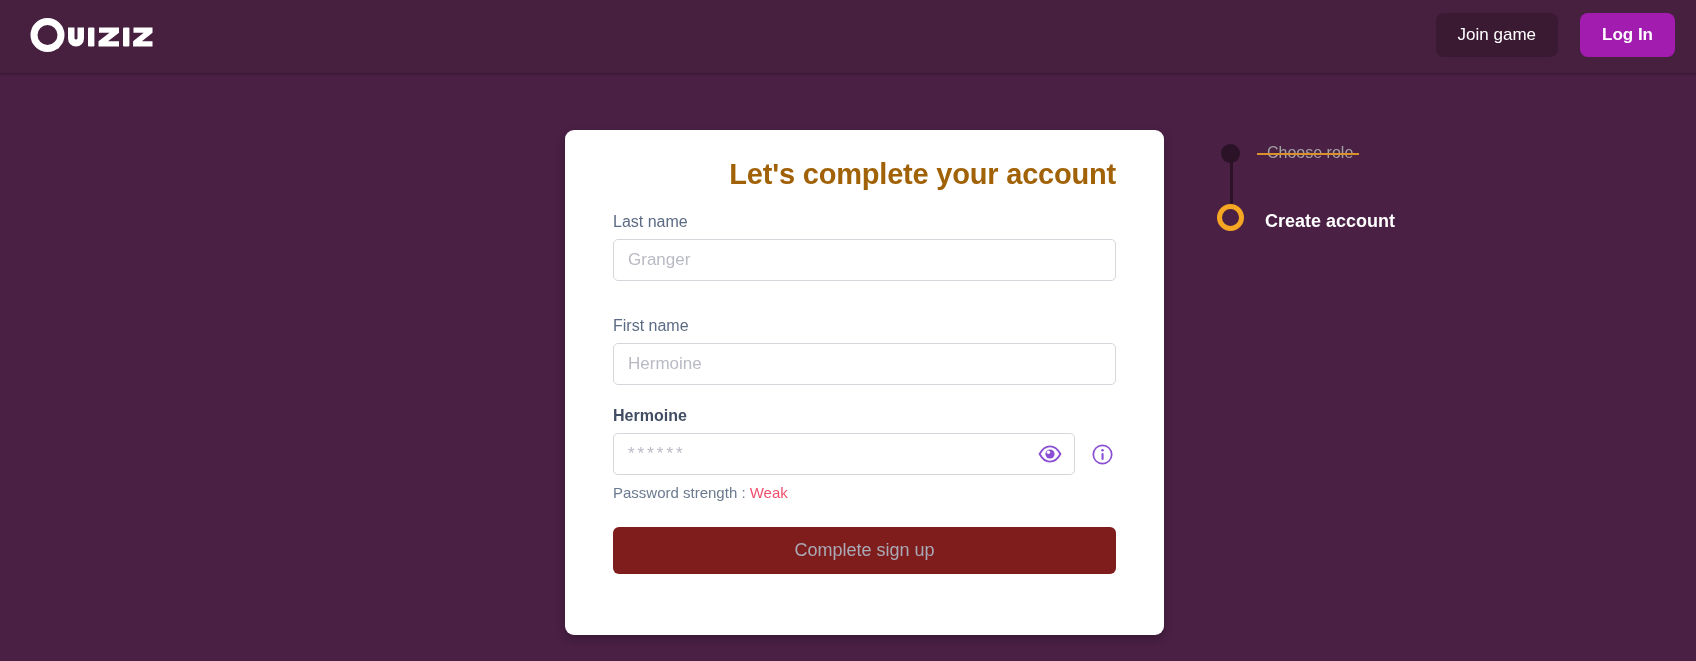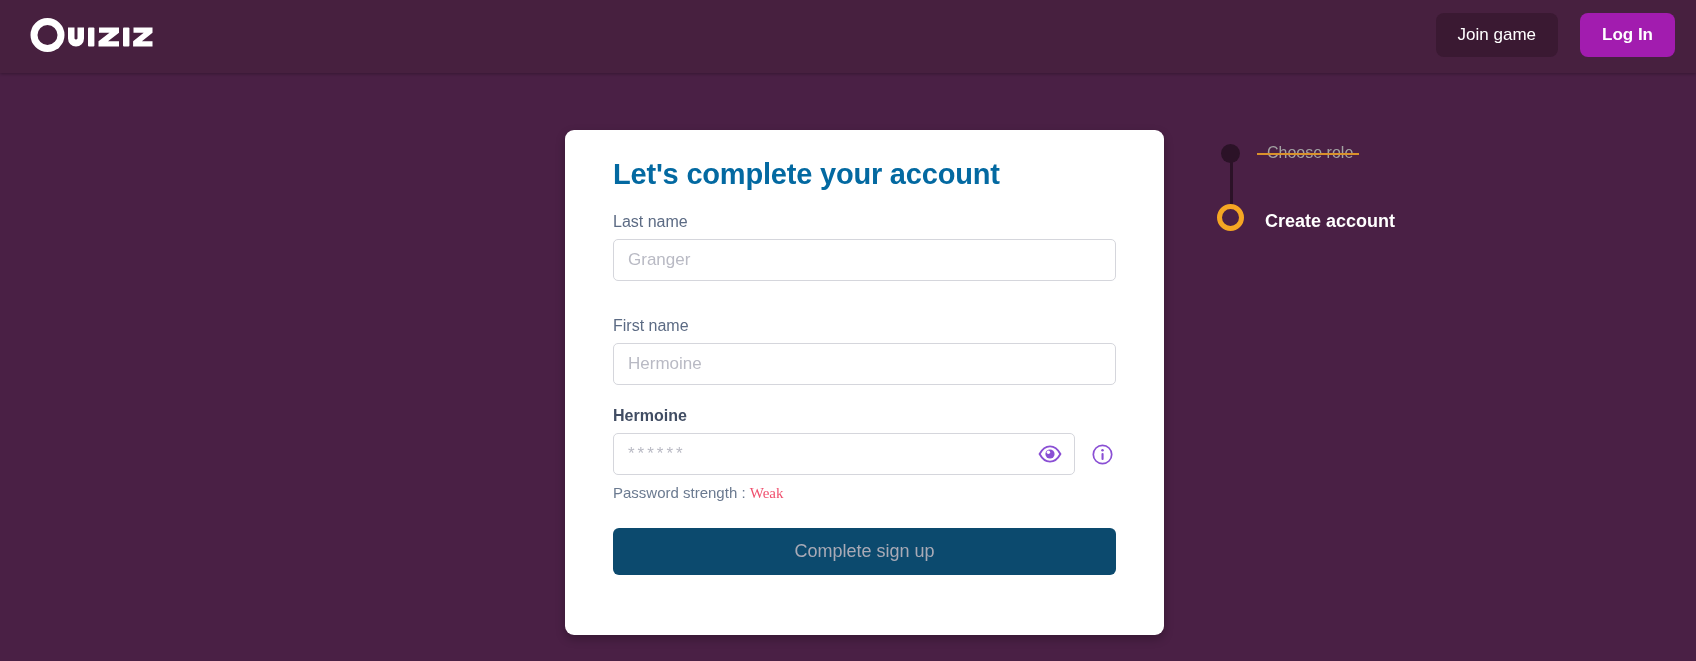--- a/index.html
+++ b/index.html
@@ -45,23 +45,23 @@
   
   .card {
     position:absolute; left:565px; top:130px;
     width:599px; height:505px;
     background:#ffffff; border-radius:9px;
     box-shadow:0 4px 10px rgba(0,0,0,0.25);
     padding:0 48px;
   }
   .card-title {
     margin-top:28px;
-    text-align:left;
+    text-align:right;
     font-size:29px; font-weight:bold;
-    color:#0369a1; letter-spacing:-0.2px;
+    color:#a16207; letter-spacing:-0.2px;
   }
 
   .field { margin-top:22px; }
   .field.first { margin-top:36px; }
   .field-label {
     font-size:16px; color:#5c6b84; margin-bottom:8px;
     display:block;
   }
   .field-label.strong { color:#414d63; font-weight:bold; }
   .text-input {
@@ -92,26 +92,26 @@
   }
   .info-btn {
     margin-left:16px;
     width:22px; height:22px;
     background:none; border:none; cursor:pointer;
     display:flex; align-items:center; justify-content:center;
   }
   .pw-strength {
     margin-top:9px; font-size:15px; color:#6b7a90;
   }
-  .pw-strength .val { color:#f0506e;font-family:Liberation Serif, serif; }
+  .pw-strength .val { color:#f0506e; }
 
   .submit-btn {
     margin-top:26px;
     width:100%; height:47px;
-    background:#0c4a6e; border:none; border-radius:6px;
+    background:#7f1d1d; border:none; border-radius:6px;
     font-size:18px; font-family:"Liberation Sans", sans-serif;
     color:#a9aab6; cursor:default;
   }
 
   
   .stepper {
     position:absolute; left:1217px; top:140px;
     width:400px;
   }
   .step { position:relative; display:flex; align-items:center; height:26px; }

